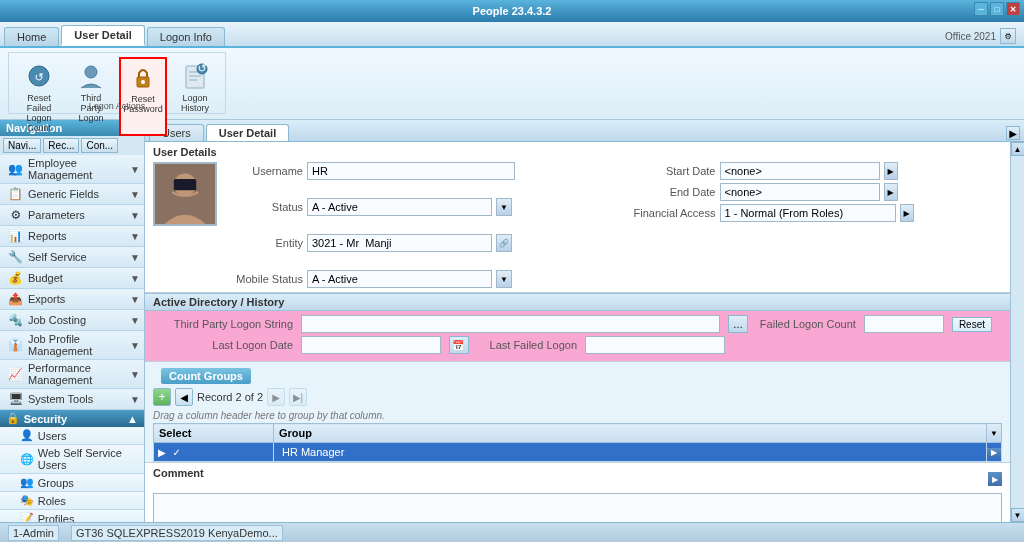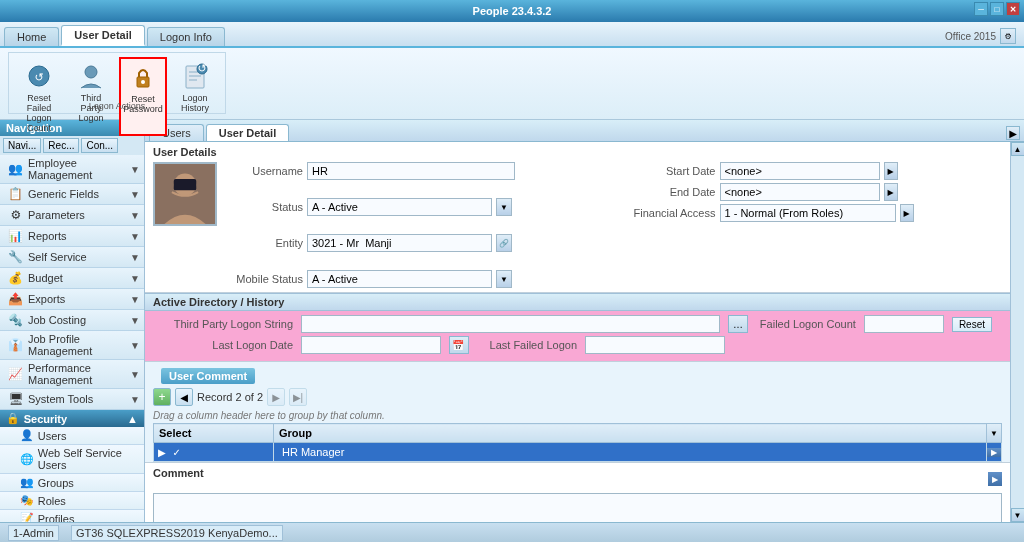--- a/index.html
+++ b/index.html
@@ -450,21 +450,21 @@
       <div class="title-btn" style="background:#c04040;">✕</div>
     </div>
   </div>
 </div>
 
 <div class="tab-bar">
   <div class="tab">Home</div>
   <div class="tab active">User Detail</div>
   <div class="tab">Logon Info</div>
   <div class="tab-bar-right">
-    <span style="font-size:10px; color:#555;">Office 2015</span>
+    <span style="font-size:10px; color:#555;">Office 2021</span>
     <div style="width:16px;height:16px;background:linear-gradient(to bottom,#e0eef8,#c0d8ec);border:1px solid #8ab8d0;display:flex;align-items:center;justify-content:center;font-size:8px;cursor:pointer;">⚙</div>
   </div>
 </div>
 
 <div class="toolbar">
   <div class="toolbar-group">
     <div class="toolbar-buttons">
       <div class="toolbar-btn">
         <div class="icon-box">
           <svg width="28" height="28" viewBox="0 0 28 28">
@@ -698,21 +698,21 @@
           <div class="ad-row">
             <span class="field-label" style="min-width:130px;text-align:right;">Last Logon Date</span>
             <input class="field-input" style="width: 140px;">
             <div class="ad-btn">📅</div>
             <span class="field-label" style="min-width:100px;text-align:right;">Last Failed Logon</span>
             <input class="field-input" style="width: 140px;">
           </div>
         </div>
 
         <div style="padding:2px 8px 0;">
-          <div class="user-groups-header">User Comment</div>
+          <div class="user-groups-header">Count Groups</div>
         </div>
         <div class="groups-toolbar">
           <div class="groups-nav-btn" style="background:linear-gradient(to bottom,#8ed88e,#60b060);color:white;font-size:12px;">+</div>
           <div class="groups-nav-btn">◀</div>
           <span class="groups-record-text">Record 2 of 2</span>
           <div class="groups-nav-btn disabled">▶</div>
           <div class="groups-nav-btn disabled">▶|</div>
         </div>
         <div class="groups-drag-hint">Drag a column header here to group by that column.</div>
         <div class="groups-area">

